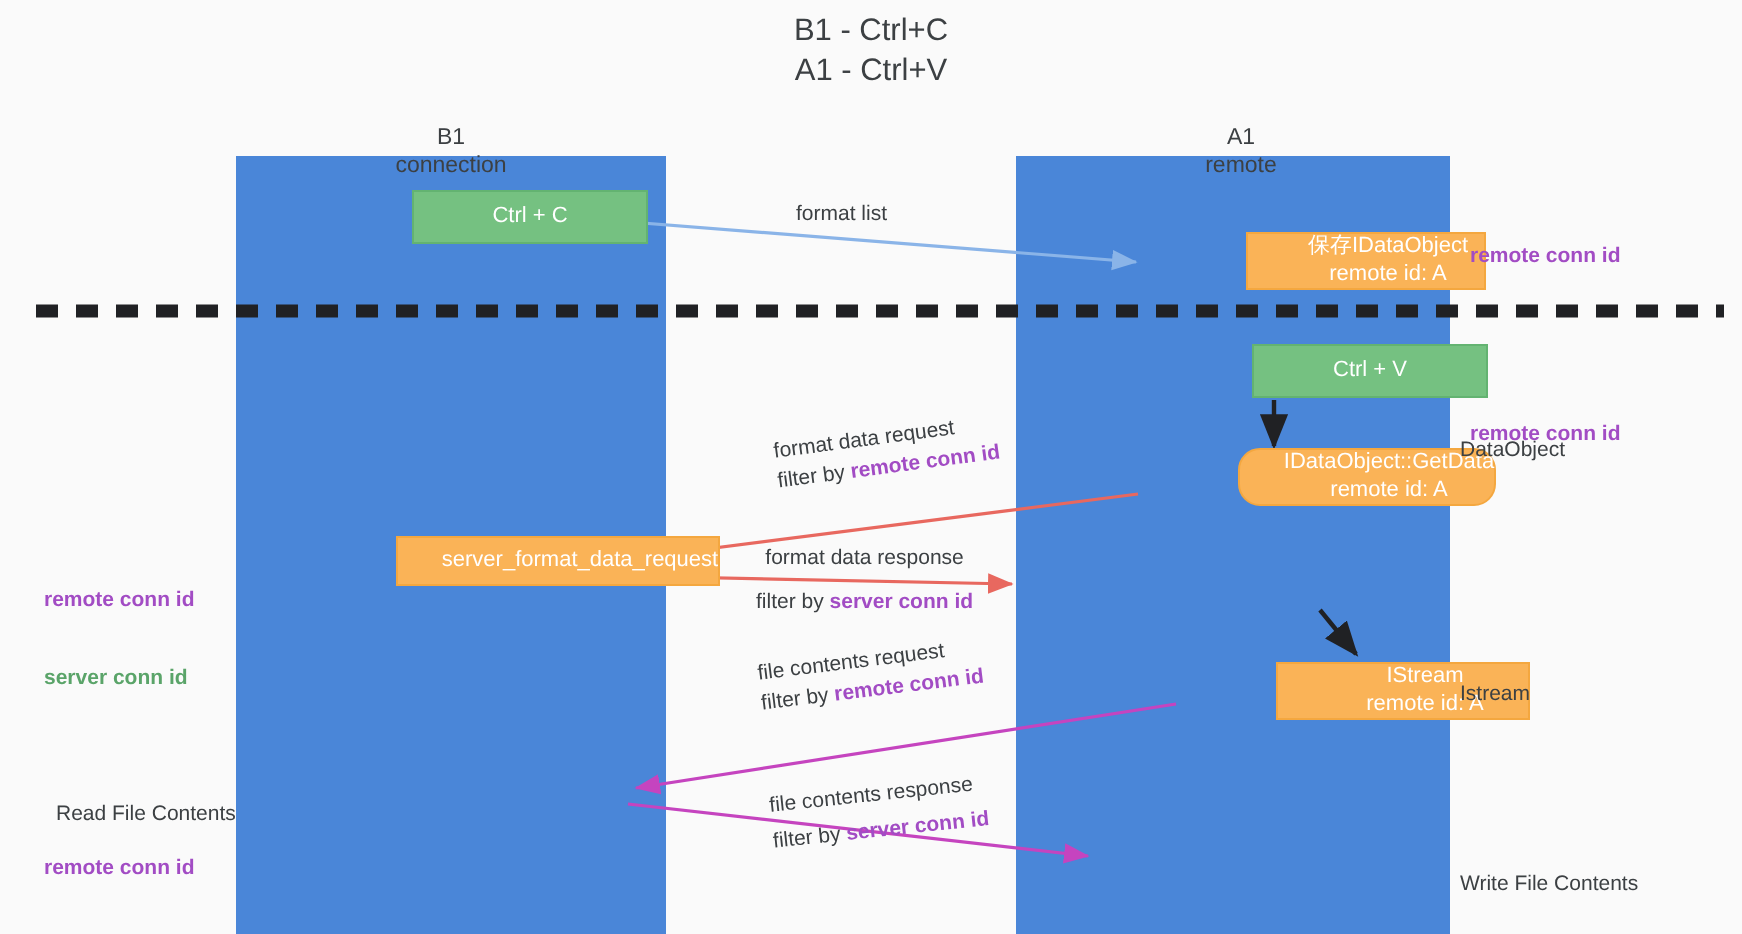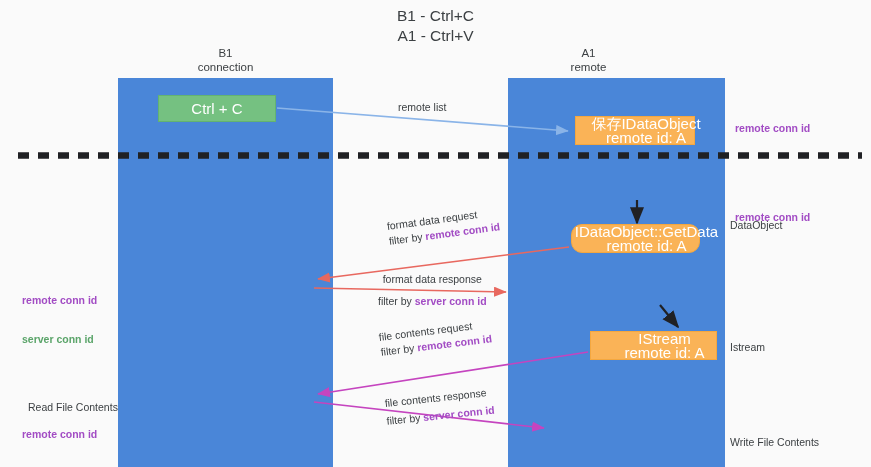--- a/index.html
+++ b/index.html
@@ -17,31 +17,32 @@
   #lane-a1{left:508px;top:78px;width:217px;height:389px;}
 
   
   #diagram-title{
     position:absolute;left:0;top:6px;width:871px;
     text-align:center;font-size:15.5px;color:#3c4043;line-height:20px;
     white-space:pre;
   }
   .lane-head{
     position:absolute;text-align:center;font-size:11.5px;
-    color:#3c4043;line-height:14px;white-space:pre;
+    color:#3c4043;line-height:14px;white-space:pre;margin-top:16px;
   }
   #head-b1{left:118px;top:46px;width:215px;}
-  #head-a1{left:480px;top:46px;width:217px;}
+  #head-a1{left:512px;top:46px;width:217px;}
 
   
   .box{
     position:absolute;box-sizing:border-box;
     display:flex;flex-direction:column;align-items:center;justify-content:center;
-    color:#fff;font-size:15px;line-height:13.5px;text-align:center;
+    color:#fff;font-size:11px;line-height:13.5px;text-align:center;
     white-space:pre;
+    margin-left:48px;
   }
   .box.green{background:#75c181;border:1px solid #63b371;}
   .box.orange{background:#f9b košt;}
   .box.orange{background:#fab357;border:1px solid #f4a73f;padding-left:22px;}
 
   #box-ctrlc{left:158px;top:95px;width:118px;height:27px;}
   #box-ctrlv{left:578px;top:172px;width:118px;height:27px;}
   #box-idataobject{left:575px;top:116px;width:120px;height:29px;}
   #box-getdata{left:571px;top:224px;width:129px;height:29px;border-radius:11px;}
   #box-sfdreq{left:150px;top:268px;width:162px;height:25px;}
@@ -135,44 +136,46 @@
     <line x1="588" y1="352" x2="318" y2="394" stroke="#c544bf" stroke-width="1.6" marker-end="url(#ah-mag)"></line>
 
     <line x1="314" y1="402" x2="544" y2="428" stroke="#c544bf" stroke-width="1.6" marker-end="url(#ah-mag)"></line>
   </svg>
 
   <svg id="divider">
     <line x1="18" y1="3.5" x2="862" y2="3.5" stroke="#202124" stroke-width="6.5" stroke-dasharray="11 9" stroke-linecap="butt"></line>
   </svg>
 
   <div class="box green" id="box-ctrlc">Ctrl + C</div>
+  <div class="box green" id="box-ctrlv">Ctrl + V</div>
   <div class="box orange" id="box-idataobject">保存IDataObject
 remote id: A</div>
   <div class="box orange" id="box-getdata">IDataObject::GetData
 remote id: A</div>
+  <div class="box orange" id="box-sfdreq">server_format_data_request</div>
   <div class="box orange" id="box-istream">IStream
 remote id: A</div>
 
   <div class="side-label purple" id="lbl-remote1">remote conn id</div>
   <div class="side-label purple" id="lbl-remote2">remote conn id</div>
   <div class="side-label black-t" id="lbl-dataobject">DataObject</div>
   <div class="side-label black-t" id="lbl-istream">Istream</div>
   <div class="side-label black-t" id="lbl-writefile">Write File Contents</div>
 
   <div class="side-label" id="lbl-left1">
     <div class="purple">remote conn id</div>
     <div class="green-t">server conn id</div>
   </div>
   <div class="side-label black-t" id="lbl-readfile">Read File Contents</div>
   <div class="side-label" id="lbl-left2">
     <div class="purple">remote conn id</div>
     
   </div>
 
-  <div class="arrow-text" id="txt-formatlist">remote list</div>
+  <div class="arrow-text" id="txt-formatlist">format list</div>
 
   <div class="arrow-text" id="txt-fdreq">
     <div>format data request</div>
     <div><span>filter by </span><b class="purple">remote conn id</b></div>
   </div>
 
   <div class="arrow-text flat" id="txt-fdresp">
     <div style="text-align:center;">format data response</div>
     <div style="text-align:center;margin-top:7px;"><span>filter by </span><b class="purple">server conn id</b></div>
   </div>

